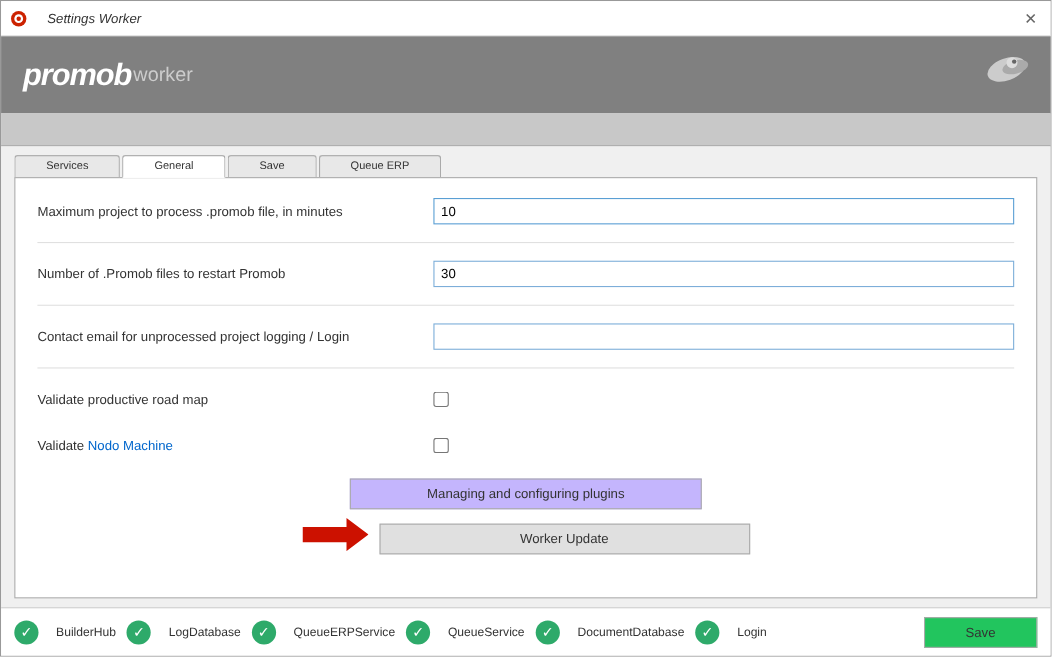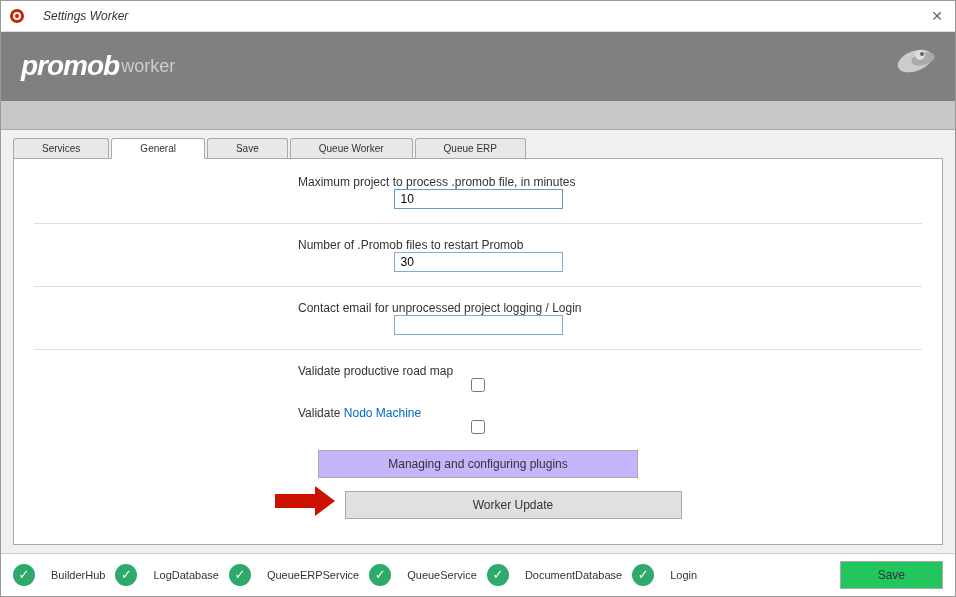--- a/index.html
+++ b/index.html
@@ -140,21 +140,20 @@
       position: relative;
       margin-top: -1px;
     }
 
     
     .form-row {
       display: flex;
       align-items: center;
       margin-bottom: 14px;
       min-height: 28px;
-      flex-direction: column;
     }
     .form-label {
       width: 360px;
       font-size: 12px;
       color: #333;
       flex-shrink: 0;
     }
     .form-input {
       flex: 1;
       height: 24px;
@@ -306,23 +305,20 @@
 
     <div class="tabs">
       <div class="tab">
         <span>Services</span>
       </div>
       <div class="tab active">
         <span>General</span>
       </div>
       <div class="tab">
         <span>Save</span>
-      </div>
-      <div class="tab">
-        <span>Queue Worker</span>
       </div>
       <div class="tab">
         <span>Queue ERP</span>
       </div>
     </div>
 
     <div class="panel">
 
       <div class="form-row">
         <label class="form-label">Maximum project to process .promob file, in minutes</label>

